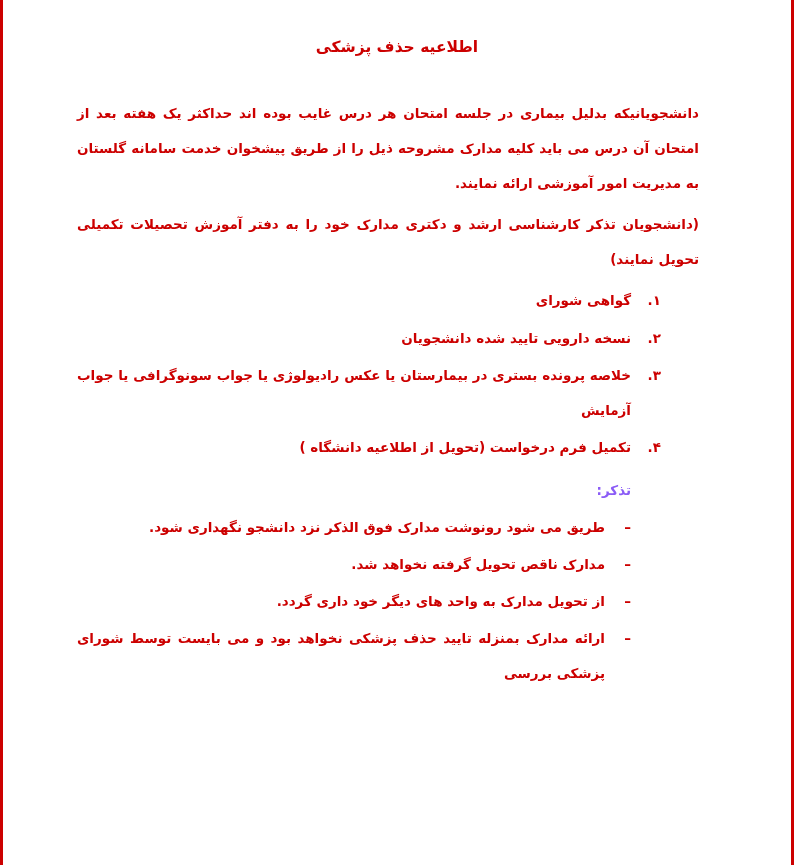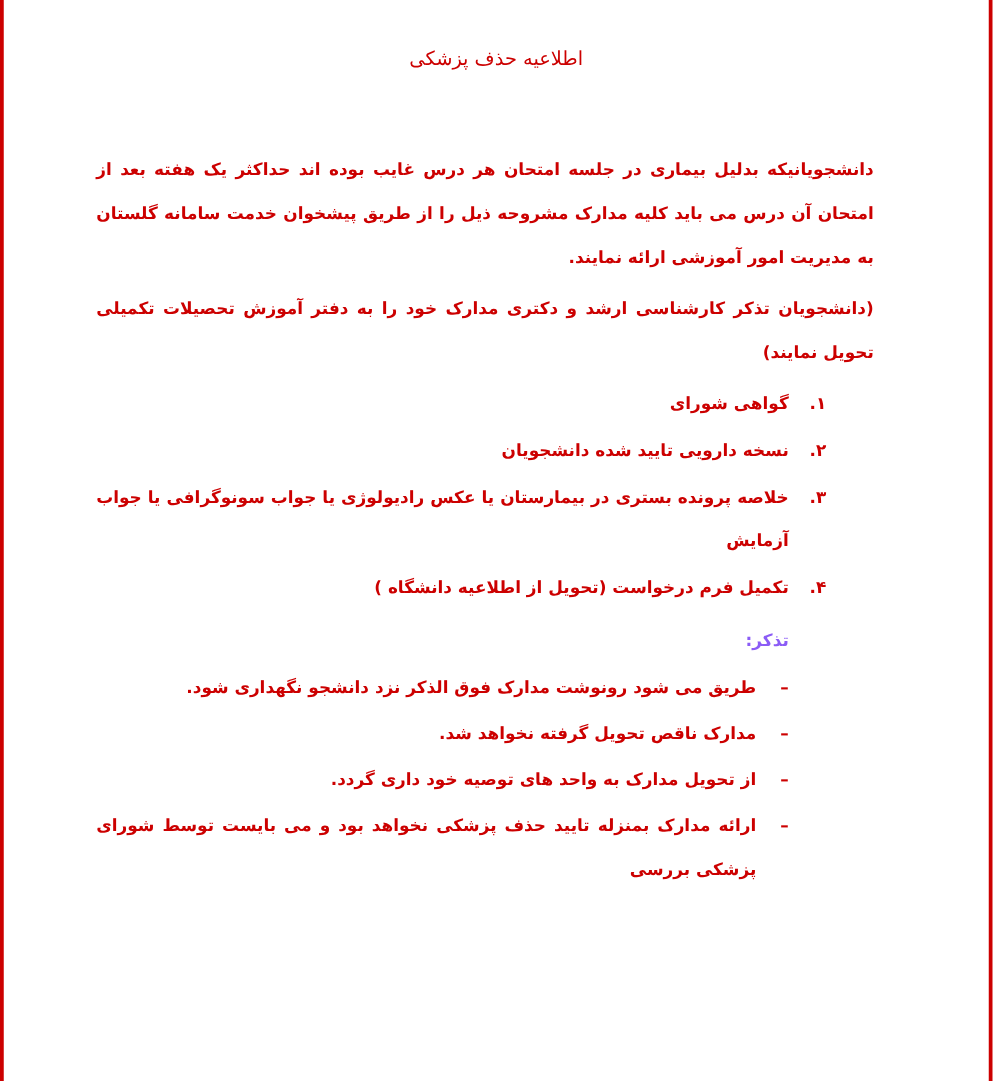--- a/index.html
+++ b/index.html
@@ -25,23 +25,23 @@
   }
   .content {
     box-sizing: border-box;
     padding: 38px 74px 0 74px;
     direction: rtl;
     text-align: right;
   }
   .doc-title {
     text-align: center;
     font-size: 15.5px;
-    font-weight: normal;
+    font-weight: bold;
     color: #cc0000;
-    margin: 0 0 63px 0;
+    margin: 0 0 40px 0;
     letter-spacing: 0;
   }
   p.para {
     font-size: 13.5px;
     font-weight: bold;
     line-height: 2.6;
     margin: 0 18px 6px 0;
     color: #cc0000;
     text-align: justify;
     text-justify: inter-word;
@@ -138,21 +138,21 @@
       <li>
         <span class="dash">–</span>
         <span>طریق می شود رونوشت مدارک فوق الذکر نزد دانشجو نگهداری شود.</span>
       </li>
       <li>
         <span class="dash">–</span>
         <span>مدارک ناقص تحویل گرفته نخواهد شد.</span>
       </li>
       <li>
         <span class="dash">–</span>
-        <span>از تحویل مدارک به واحد های توصیه خود داری گردد.</span>
+        <span>از تحویل مدارک به واحد های دیگر خود داری گردد.</span>
       </li>
       <li>
         <span class="dash">–</span>
         <span>ارائه مدارک بمنزله تایید حذف پزشکی نخواهد بود و می  بایست توسط شورای پزشکی بررسی</span>
       </li>
     </ul>
 
   </div>
 </div>
 

